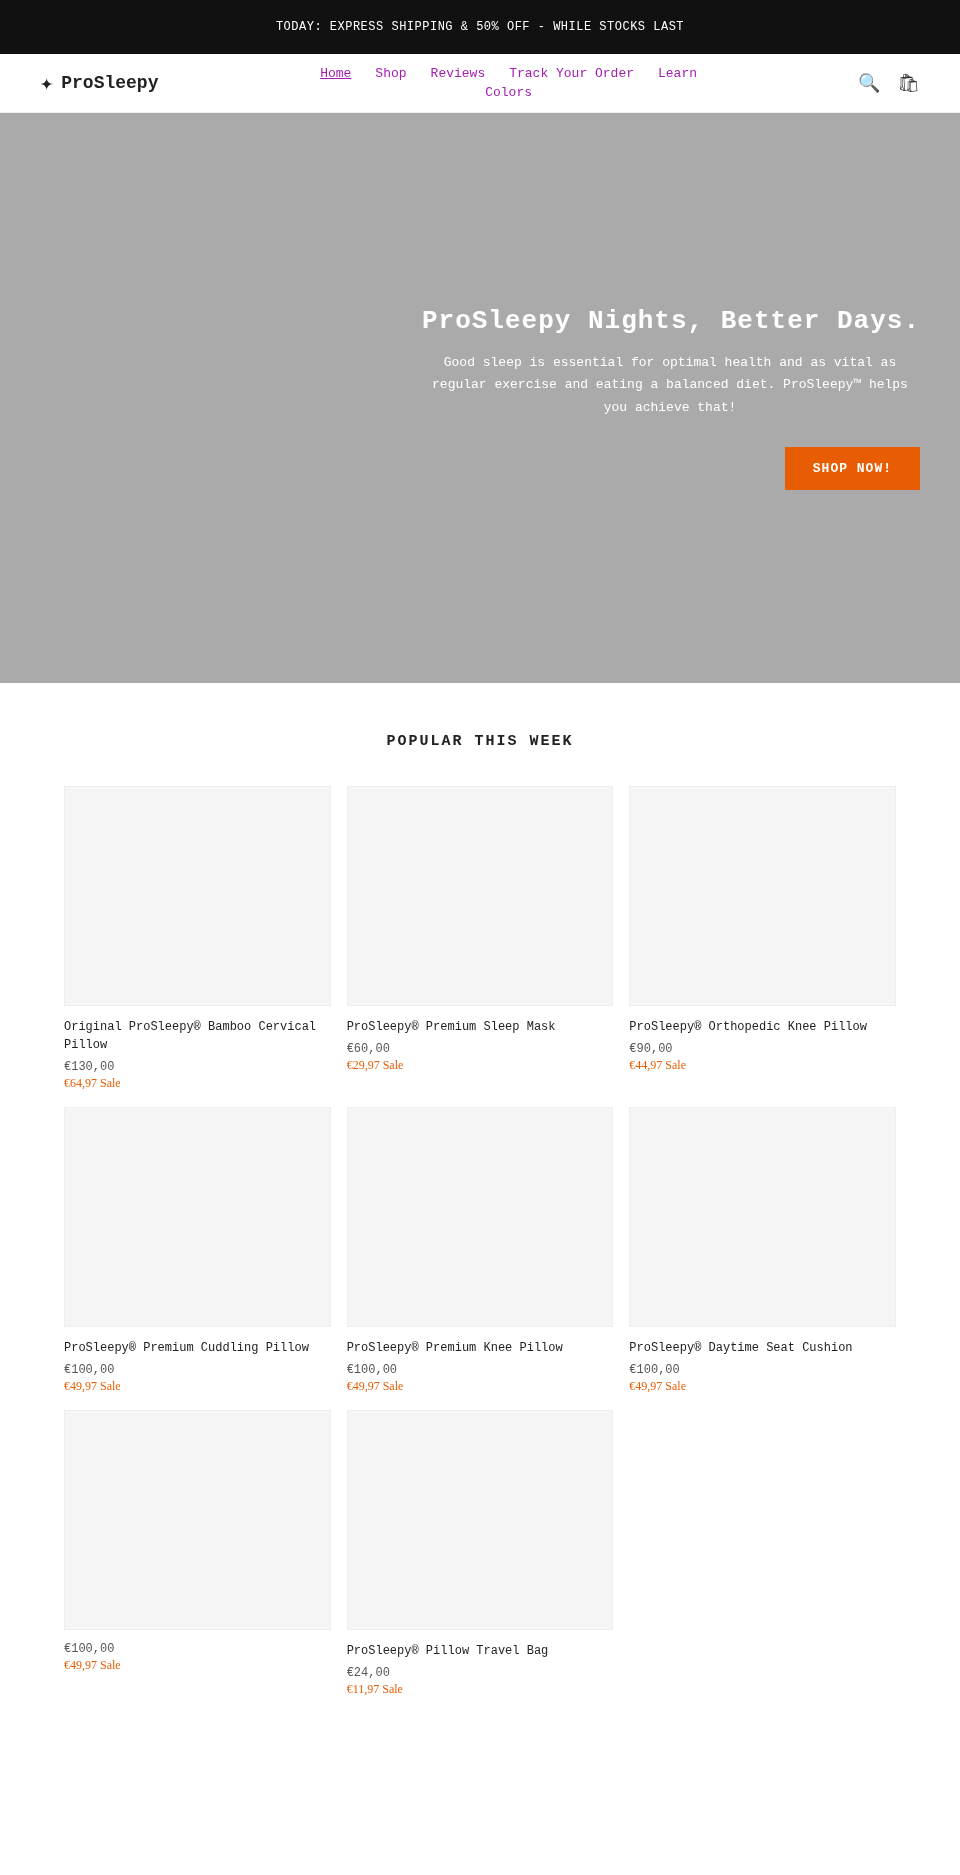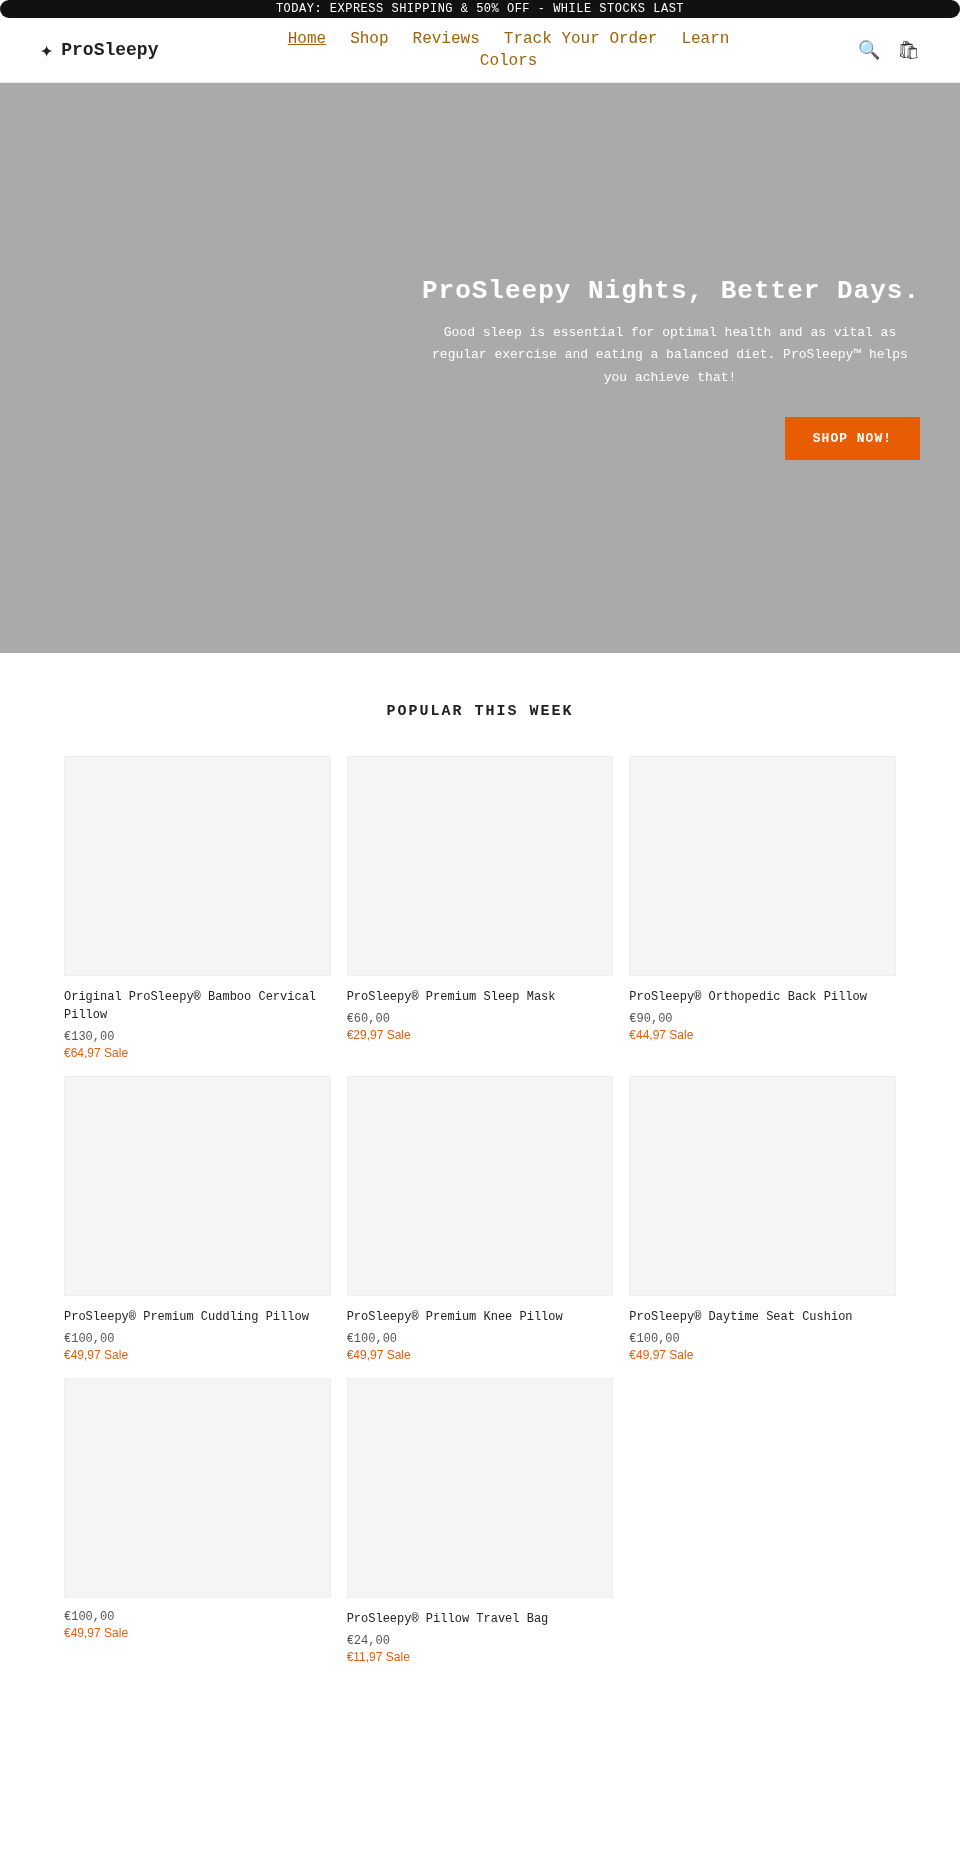--- a/index.html
+++ b/index.html
@@ -3,24 +3,23 @@
   <meta charset="utf-8">
   <style>
     * { margin: 0; padding: 0; box-sizing: border-box; }
     body { font-family: 'Courier New', Courier, monospace; background: #fff; width: 960px; }
 
     
     .top-banner {
       background: #111;
       color: #fff;
       text-align: center;
-      padding: 2px 16px;
+      padding: 20px 16px;
       font-size: 12px;
       letter-spacing: 0.5px;
-      border-radius: 10px;
     }
 
     
     header {
       display: flex;
       align-items: center;
       justify-content: space-between;
       padding: 12px 40px;
       border-bottom: 1px solid #eee;
       background: #fff;
@@ -44,22 +43,22 @@
       gap: 4px;
       flex: 1;
       margin: 0 20px;
     }
     .nav-row {
       display: flex;
       gap: 24px;
       align-items: center;
     }
     .nav-link {
-      font-size: 16px;
-      color: #a16207;
+      font-size: 13px;
+      color: #a21caf;
       text-decoration: none;
       cursor: pointer;
     }
     .nav-link.active {
       text-decoration: underline;
     }
     .header-icons {
       display: flex;
       gap: 16px;
       align-items: center;
@@ -150,21 +149,21 @@
     .product-old-price {
       font-size: 12px;
       color: #555;
       text-decoration: none;
       margin-bottom: 2px;
       font-family: 'Courier New', Courier, monospace;
     }
     .product-sale-price {
       font-size: 12px;
       color: #e85d04;
-      font-family: Liberation Sans, sans-serif;
+      font-family: Liberation Serif, serif;
     }
   </style>
 </head>
 <body>
 
 <div class="top-banner">
   <span>TODAY: EXPRESS SHIPPING &amp; 50% OFF - WHILE STOCKS LAST</span>
 </div>
 
 <header>
@@ -210,21 +209,21 @@
         <div class="product-sale-price">€64,97 Sale</div>
       </div>
       <div class="product-card">
         <div class="product-image"></div>
         <div class="product-name">ProSleepy® Premium Sleep Mask</div>
         <div class="product-old-price">€60,00</div>
         <div class="product-sale-price">€29,97 Sale</div>
       </div>
       <div class="product-card">
         <div class="product-image"></div>
-        <div class="product-name">ProSleepy® Orthopedic Back Pillow</div>
+        <div class="product-name">ProSleepy® Orthopedic Knee Pillow</div>
         <div class="product-old-price">€90,00</div>
         <div class="product-sale-price">€44,97 Sale</div>
       </div>
       <div class="product-card">
         <div class="product-image"></div>
         <div class="product-name">ProSleepy® Premium Cuddling Pillow</div>
         <div class="product-old-price">€100,00</div>
         <div class="product-sale-price">€49,97 Sale</div>
       </div>
       <div class="product-card">

